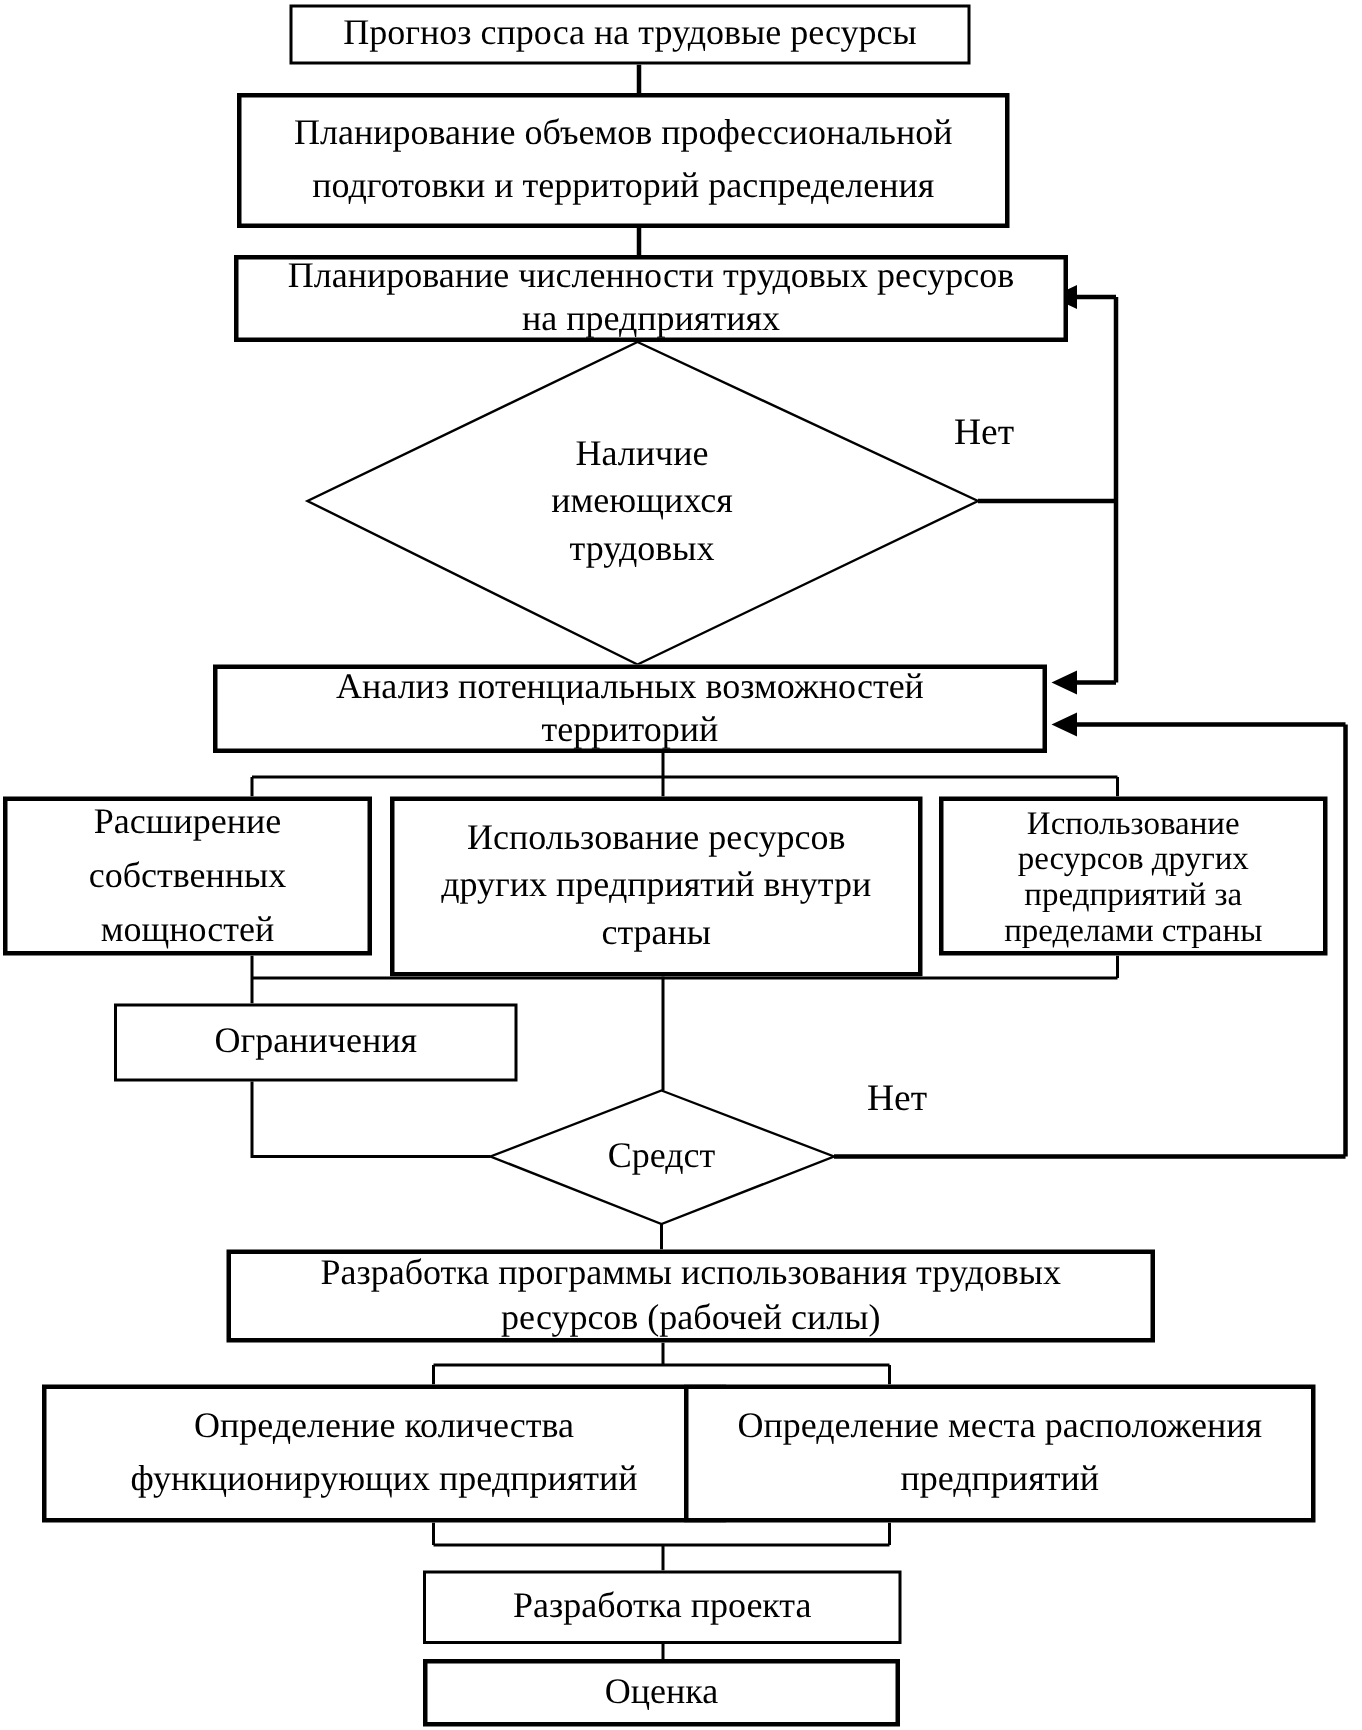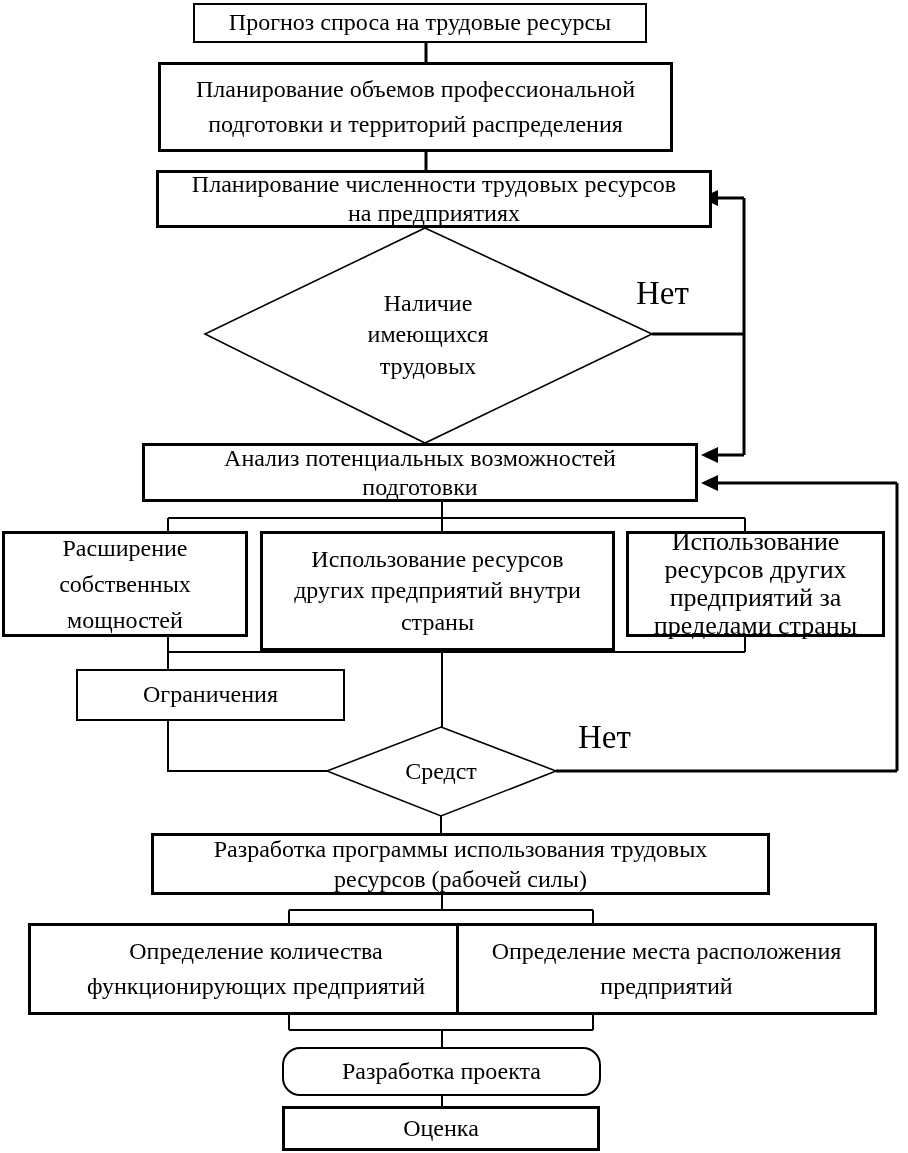--- a/index.html
+++ b/index.html
@@ -8,24 +8,24 @@
   .wires{position:absolute;left:0;top:0;z-index:0;}
   .node{position:absolute;box-sizing:border-box;z-index:1;background:#ffffff;
         border:3px solid #000;display:flex;align-items:center;justify-content:center;
         text-align:center;font-size:24px;line-height:1.3;white-space:pre-line;}
   .bw2{border-width:2px;}
   .lh145{line-height:1.45;}
   .lh12{line-height:1.2;}
   .lh125{line-height:1.25;}
   .lh15{line-height:1.5;}
   .lh13{line-height:1.3;}
-  .tight{font-size:26px;line-height:1.08;}
+  .tight{font-size:22px;line-height:1.08;}
   .dtext{position:absolute;z-index:1;display:flex;align-items:center;justify-content:center;
          text-align:center;font-size:24px;line-height:1.3;white-space:pre-line;background:transparent;}
-  .edge-label{position:absolute;z-index:1;font-size:33px;line-height:1.1;background:transparent;}
+  .edge-label{position:absolute;z-index:1;font-size:25px;line-height:1.1;background:transparent;}
 </style>
 </head>
 <body>
 
 <div class="canvas">
 
   <svg class="wires" width="908" height="1153" viewBox="0 0 908 1153">
     <g stroke="#000000" fill="none">
 
       <path d="M426,43 V62 M426,152 V170" stroke-width="3"></path>
@@ -66,21 +66,21 @@
   <div class="node lh12" style="left:156px;top:170px;width:556px;height:58px;">Планирование численности трудовых ресурсов
 на предприятиях</div>
 
   <div class="dtext" style="left:328px;top:288px;width:200px;height:94px;">Наличие
 имеющихся
 трудовых</div>
 
   <div class="edge-label" style="left:636px;top:275px;">Нет</div>
 
   <div class="node lh12" style="left:142px;top:443px;width:556px;height:59px;">Анализ потенциальных возможностей
-подготовки</div>
+территорий</div>
 
   <div class="node lh15" style="left:2px;top:531px;width:246px;height:106px;">Расширение
 собственных
 мощностей</div>
 
   <div class="node lh13" style="left:260px;top:531px;width:355px;height:120px;">Использование ресурсов
 других предприятий внутри
 страны</div>
 
   <div class="node tight" style="left:626px;top:531px;width:259px;height:106px;">Использование
@@ -96,17 +96,17 @@
 
   <div class="node lh125" style="left:151px;top:833px;width:619px;height:62px;">Разработка программы использования трудовых
 ресурсов (рабочей силы)</div>
 
   <div class="node lh145" style="left:28px;top:923px;width:456px;height:92px;">Определение количества
 функционирующих предприятий</div>
 
   <div class="node lh145" style="left:456px;top:923px;width:421px;height:92px;">Определение места расположения
 предприятий</div>
 
-  <div class="node bw2" style="left:282px;top:1047px;width:319px;height:49px;border-radius:18px;">Разработка проекта</div>
+  <div class="node bw2" style="left:282px;top:1047px;width:319px;height:49px;">Разработка проекта</div>
 
   <div class="node" style="left:282px;top:1106px;width:318px;height:45px;">Оценка</div>
 
 </div>
 
 </body></html>

